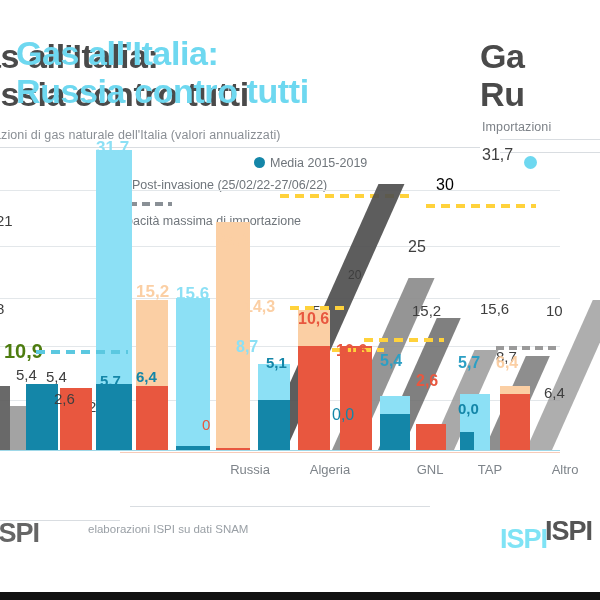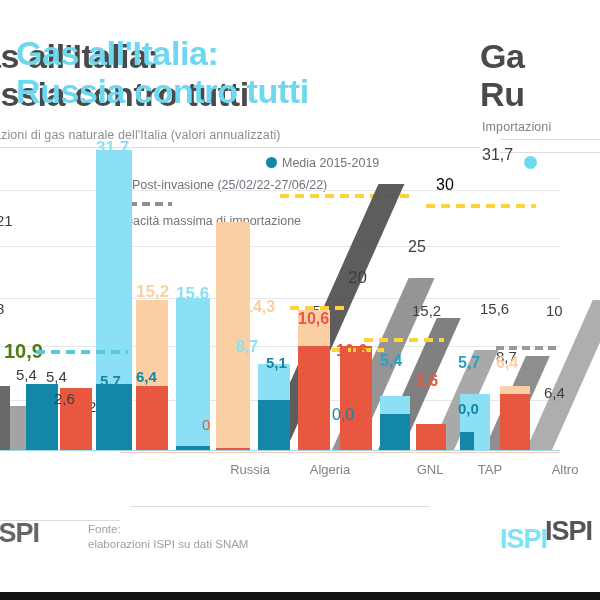--- a/index.html
+++ b/index.html
@@ -30,21 +30,21 @@
   .hr{position:absolute;height:1px;background:#d9dde1;}
   .hr-main{left:-40px;top:147px;width:520px;}
   .hr-ghost{left:500px;top:139px;width:120px;}
   .hr-ghost2{left:500px;top:152px;width:120px;}
 
   
   .legend{position:absolute;left:104px;top:152px;width:420px;font-size:12.5px;color:#6f757b;}
   .lg-row{position:absolute;white-space:nowrap;}
   .lg-dot{display:inline-block;width:11px;height:11px;border-radius:50%;vertical-align:-1px;margin-right:5px;}
 
-  .lg-media{left:150px;top:4px;margin-left:12px;}
+  .lg-media{left:150px;top:4px;}
   .lg-post{left:12px;top:26px;}
   .lg-cap{left:6px;top:62px;}
   .lg-dashline{position:absolute;left:12px;top:50px;width:56px;height:4px;
     background:repeating-linear-gradient(to right,#8a9096 0 8px,transparent 8px 13px);}
   .lg-yellow1{position:absolute;left:176px;top:42px;width:130px;height:4px;
     background:repeating-linear-gradient(to right,#FFD23B 0 9px,transparent 9px 15px);}
   .lg-yellow2{position:absolute;left:322px;top:52px;width:110px;height:4px;
     background:repeating-linear-gradient(to right,#FFD23B 0 9px,transparent 9px 15px);}
   .lg-bluedot-big{position:absolute;left:420px;top:4px;width:13px;height:13px;border-radius:50%;background:#6ED8F0;}
 
@@ -131,21 +131,21 @@
     <div class="ghostbar" style="left:300px;top:34px;width:26px;height:266px;background:#4f4f4f;opacity:.92;transform:skewX(-24deg);transform-origin:bottom left"></div>
     <div class="ghostbar" style="left:372px;top:128px;width:26px;height:172px;background:#8a8a8a;opacity:.9;transform:skewX(-24deg);transform-origin:bottom left"></div>
     <div class="ghostbar" style="left:418px;top:168px;width:24px;height:132px;background:#6a6a6a;opacity:.85;transform:skewX(-24deg);transform-origin:bottom left"></div>
     <div class="ghostbar" style="left:470px;top:200px;width:24px;height:100px;background:#9a9a9a;opacity:.85;transform:skewX(-24deg);transform-origin:bottom left"></div>
     <div class="ghostbar" style="left:524px;top:206px;width:24px;height:94px;background:#7a7a7a;opacity:.85;transform:skewX(-24deg);transform-origin:bottom left"></div>
     <div class="ghostbar" style="left:566px;top:150px;width:26px;height:150px;background:#9a9a9a;opacity:.8;transform:skewX(-24deg);transform-origin:bottom left"></div>
 
     <div class="vlabel" style="left:522px;top:-4px;color:#3e3e3e;font-weight:normal;font-size:16px">31,7</div>
     <div class="vlabel" style="left:476px;top:26px;color:#000000;font-weight:normal;font-size:16px">30</div>
     <div class="vlabel" style="left:448px;top:88px;color:#3e3e3e;font-weight:normal;font-size:16px">25</div>
-    <div class="vlabel" style="left:388px;top:118px;color:#3e3e3e;font-weight:normal;font-size:17px">20</div>
+    <div class="vlabel" style="left:388px;top:118px;color:#3e3e3e;font-weight:normal;font-size:12px">20</div>
     <div class="vlabel" style="left:344px;top:152px;color:#3e3e3e;font-weight:normal;font-size:15px">15</div>
     <div class="vlabel" style="left:520px;top:150px;color:#3e3e3e;font-weight:normal;font-size:15px">15,6</div>
     <div class="vlabel" style="left:452px;top:152px;color:#3e3e3e;font-weight:normal;font-size:15px">15,2</div>
     <div class="vlabel" style="left:586px;top:152px;color:#3e3e3e;font-weight:normal;font-size:15px">10</div>
     <div class="vlabel" style="left:536px;top:198px;color:#3e3e3e;font-weight:normal;font-size:15px">8,7</div>
     <div class="vlabel" style="left:584px;top:234px;color:#3e3e3e;font-weight:normal;font-size:15px">6,4</div>
     <div class="vlabel" style="left:36px;top:62px;color:#3e3e3e;font-weight:normal;font-size:15px">21</div>
     <div class="vlabel" style="left:36px;top:150px;color:#3e3e3e;font-weight:normal;font-size:15px">8</div>
     <div class="vlabel" style="left:44px;top:190px;color:#4d7c0f;font-weight:bold;font-size:20px">10,9</div>
     <div class="vlabel" style="left:86px;top:218px;color:#3e3e3e;font-weight:normal;font-size:15px">5,4</div>
@@ -213,21 +213,20 @@
 
   <div class="xlabel" style="left:210px;width:80px;">Russia</div>
   <div class="xlabel" style="left:290px;width:80px;">Algeria</div>
   <div class="xlabel" style="left:395px;width:70px;">GNL</div>
   <div class="xlabel" style="left:455px;width:70px;">TAP</div>
   <div class="xlabel" style="left:530px;width:70px;">Altro</div>
 
   <div class="foot-hr"></div>
   <div class="foot-hr2"></div>
   <div class="source">
-    <div>Fonte:</div>
     <div>elaborazioni ISPI su dati SNAM</div>
   </div>
   <div class="ispi-ghost">ISPI</div>
   <div class="ispi">ISPI</div>
   <div class="ispi-ghost2">ISPI</div>
   <div class="blackbar"></div>
 
 </div>
 
 </body></html>

